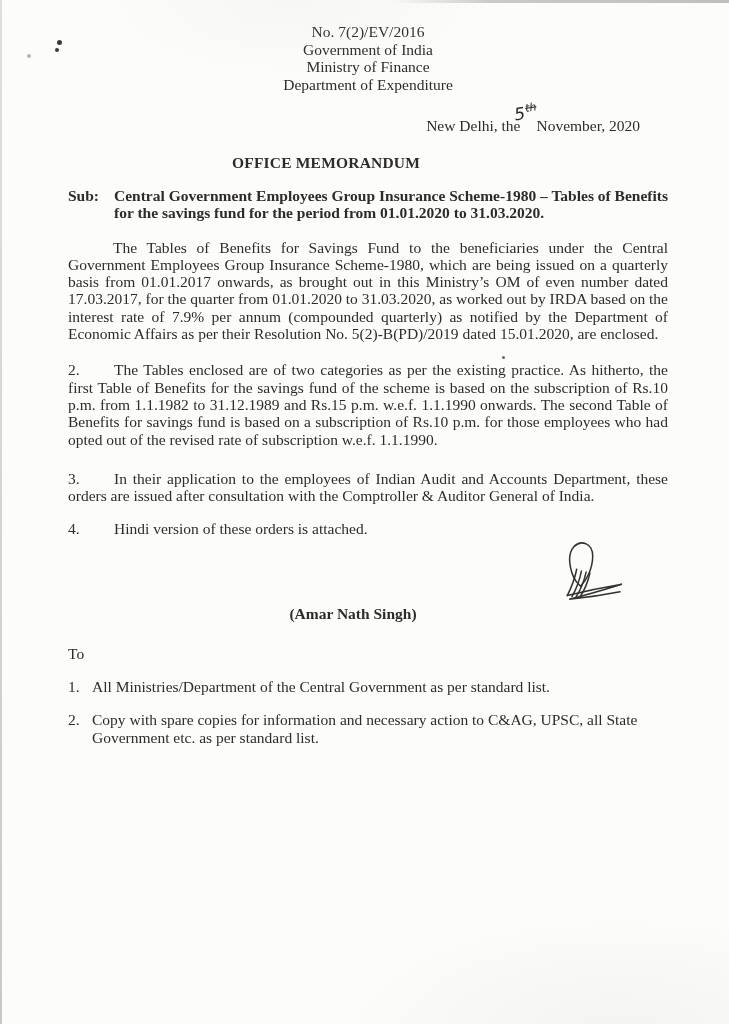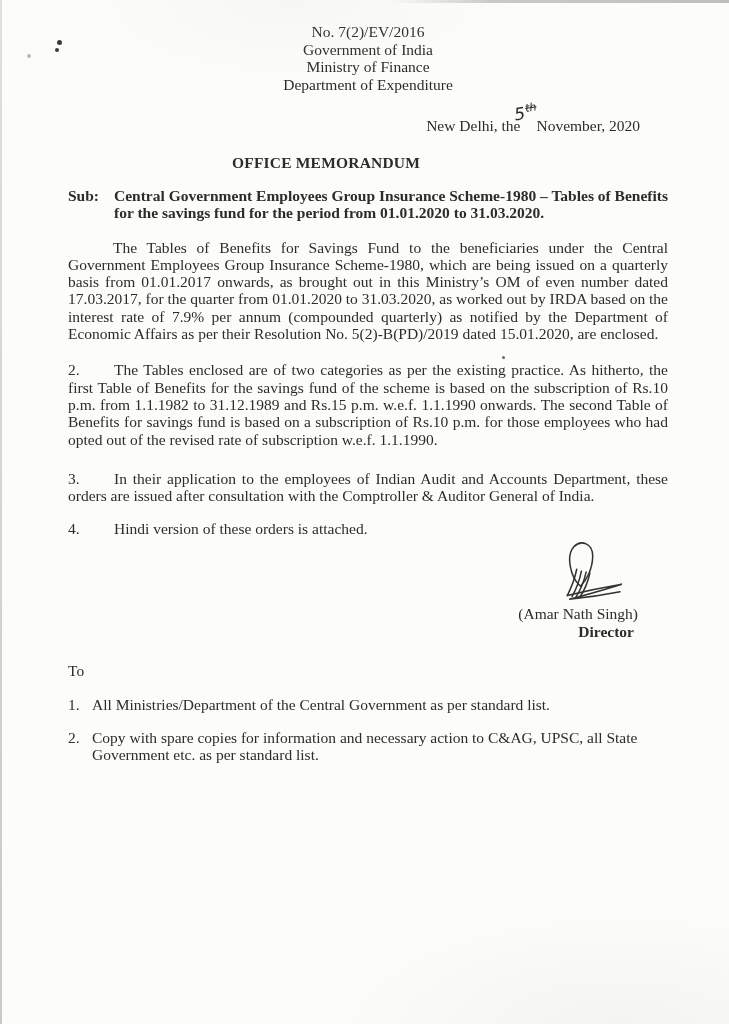--- a/index.html
+++ b/index.html
@@ -45,21 +45,21 @@
   .subject .sub-label{display:inline-block;width:46px;margin-left:-46px;}
 
   .para{margin-top:19px;text-align:justify;}
   .para.first{margin-top:17px;text-indent:45px;}
   .para .pnum{display:inline-block;width:46px;text-indent:0;}
   .para.p3{margin-top:22px;}
   .para.p4{margin-top:16px;text-align:left;}
 
   .sig-block{margin-top:-12px;text-align:right;padding-right:30px;line-height:17.5px;position:relative;}
   .sig-scribble{display:block;margin-left:auto;margin-right:0;}
-  .sig-name{font-weight:normal;}
+  .sig-name{font-weight:bold;text-align:center;}
   .sig-title{font-weight:bold;padding-right:4px;}
 
   .to-label{margin-top:22px;}
   .dist-item{margin-top:16px;padding-left:24px;text-align:left;}
   .dist-item .inum{display:inline-block;width:24px;margin-left:-24px;}
 </style>
 </head>
 <body>
 
 <div class="page">
@@ -109,21 +109,20 @@
       <g stroke="#34322f" stroke-width="1.6" stroke-linecap="round" fill="none">
         <path d="M41,47 C32,39 26,16 35,6 C43,-2 55,3 55,16 C55,30 48,42 42,48"></path>
         <path d="M38,30 C36,40 32,50 28,58"></path>
         <path d="M43,32 C41,42 37,52 33,59"></path>
         <path d="M48,33 C46,42 42,52 37,60"></path>
         <path d="M52,34 C50,43 46,53 41,60"></path>
         <path d="M28,58 C40,55 62,50 86,46 C60,54 38,60 30,62 C50,60 74,56 84,54"></path>
       </g>
     </svg>
     <div class="sig-name">(Amar Nath Singh)</div>
-    <div class="sig-title">Director</div>
   </div>
 
   <div class="to-label">To</div>
 
   <div class="dist-item">
     <span class="inum">1.</span><span>All Ministries/Department of the Central Government as per standard list.</span>
   </div>
 
   <div class="dist-item">
     <span class="inum">2.</span><span>Copy with spare copies for information and necessary action to C&amp;AG, UPSC, all State Government etc. as per standard list.</span>

